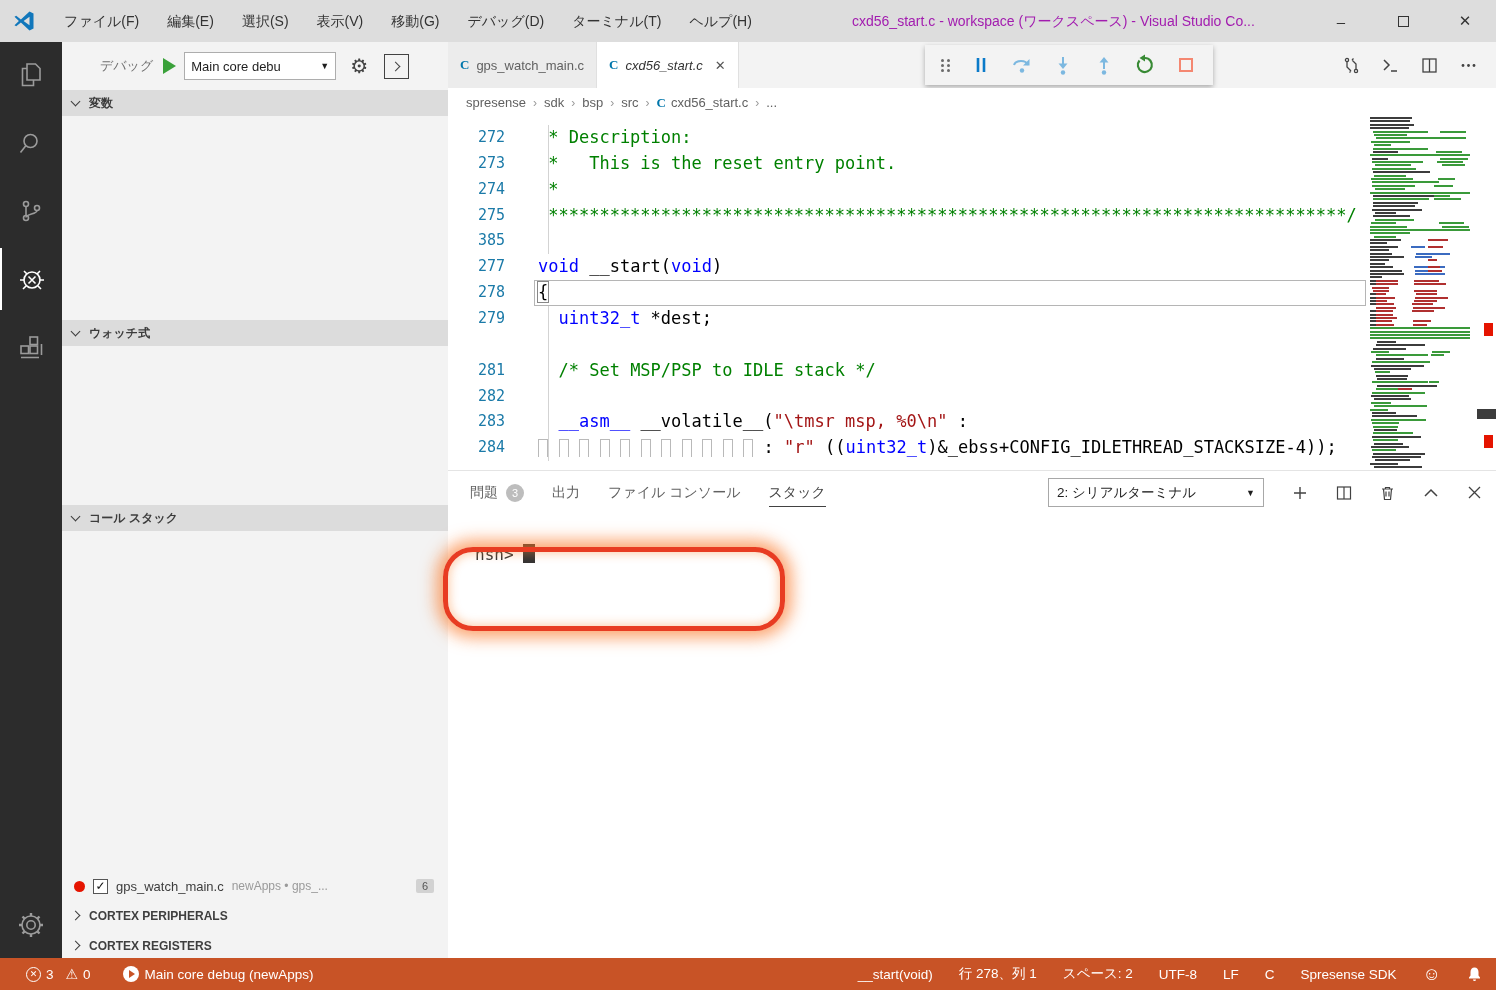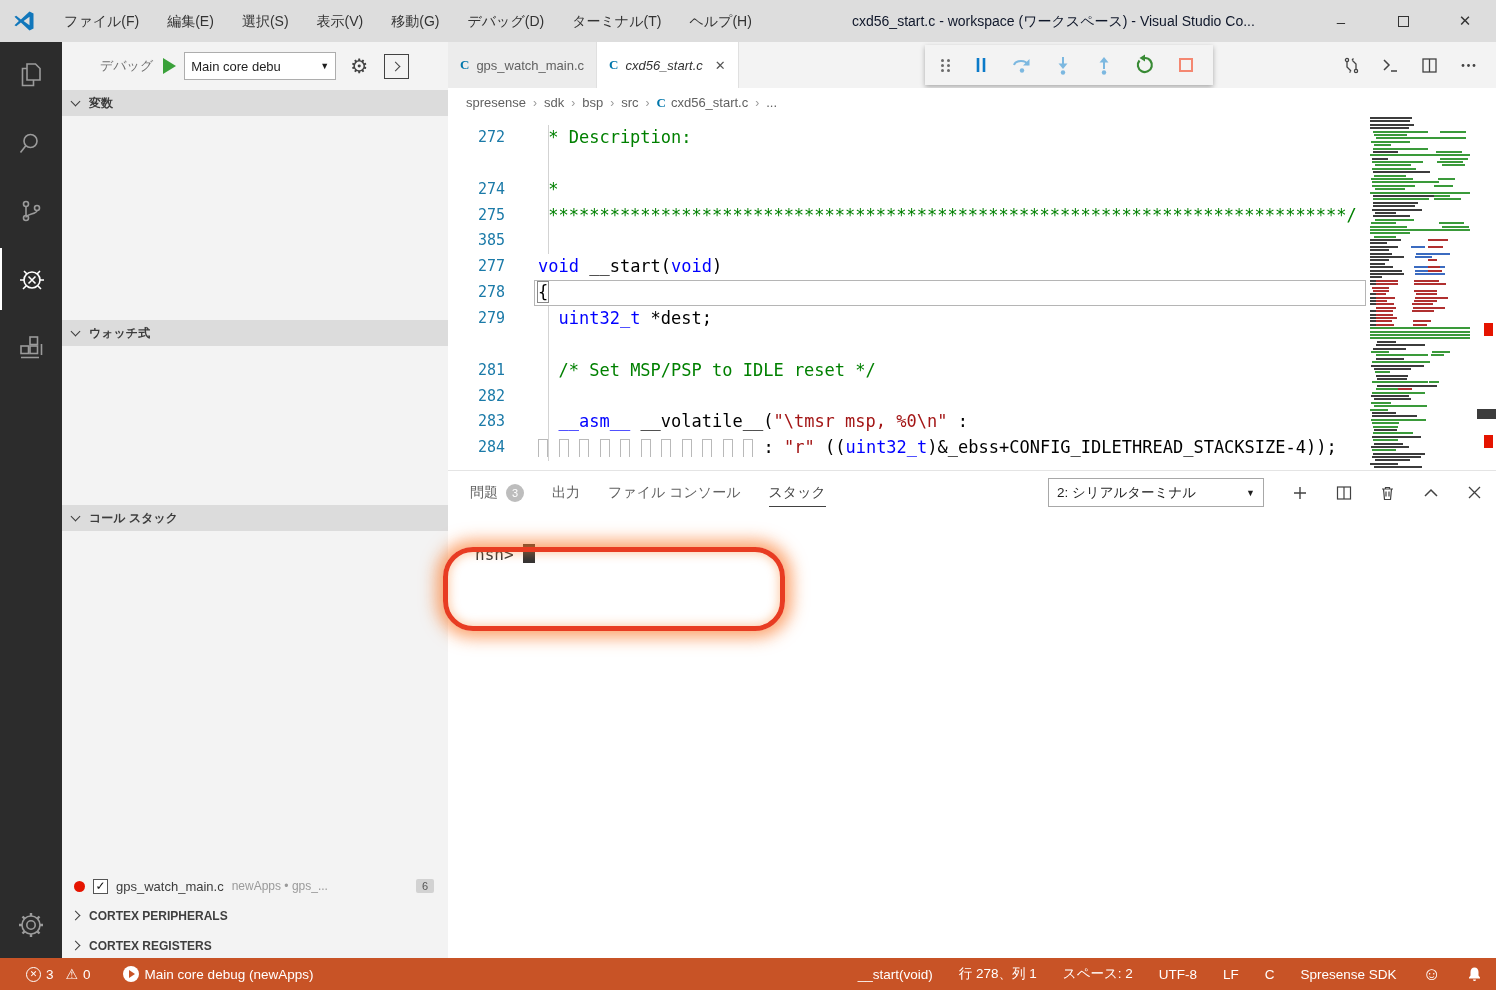--- a/index.html
+++ b/index.html
@@ -4,21 +4,21 @@
 <style>
   * { margin:0; padding:0; box-sizing:border-box; }
   html,body { width:1496px; height:990px; overflow:hidden; font-family:"Liberation Sans",sans-serif; }
   body { position:relative; background:#fff; }
 
   
   .titlebar { position:absolute; left:0; top:0; width:1496px; height:42px; background:#dddddd; display:flex; align-items:center; }
   .vslogo { width:24px; height:24px; margin:0 14px 0 12px; }
   .menus { display:flex; align-items:center; height:100%; }
   .menu-item { padding:0 14px; font-size:14px; color:#333; line-height:42px; }
-  .window-title { position:absolute; left:852px; top:0; line-height:42px; font-size:14px; color:#0f172a; white-space:nowrap; }
+  .window-title { position:absolute; left:852px; top:0; line-height:42px; font-size:14px; color:#a21caf; white-space:nowrap; }
   .win-controls { position:absolute; right:0; top:0; height:42px; display:flex; }
   .win-btn { width:62px; height:42px; display:flex; align-items:center; justify-content:center; font-size:15px; color:#333; }
   .maxbox { width:11px; height:11px; border:1.2px solid #333; }
 
   
   .activitybar { position:absolute; left:0; top:42px; width:62px; height:916px; background:#2c2c2c; }
   .ab-item { position:absolute; left:0; width:62px; height:62px; display:flex; align-items:center; justify-content:center; }
   .ab-item svg { width:30px; height:30px; stroke:#9b9b9b; fill:none; stroke-width:1.6; }
   .ab-item.active svg { stroke:#ffffff; }
   .ab-item.active { border-left:2px solid #fff; }
@@ -323,28 +323,29 @@
       <span>src</span>
       <span class="sep">›</span>
       <span class="cicon">C</span>
       <span>cxd56_start.c</span>
       <span class="sep">›</span>
       <span>...</span>
     </div>
   <div class="shadow-top"></div>
   <div class="code">
       <div class="code-line" style="top: 8px; width: 1048px;"><span class="lnum">272</span><span class="ltext"><span class="c-cmt"> * Description:</span></span></div>
+      <div class="code-line" style="top: 33.85px; width: 1048px;"><span class="lnum">273</span><span class="ltext"><span class="c-cmt"> *   This is the reset entry point.</span></span></div>
       <div class="code-line" style="top: 59.7px; width: 1048px;"><span class="lnum">274</span><span class="ltext"><span class="c-cmt"> *</span></span></div>
       <div class="code-line" style="top: 85.55px; width: 1048px;"><span class="lnum">275</span><span class="ltext"><span class="c-cmt"> ******************************************************************************/</span></span></div>
       <div class="code-line" style="top: 111.4px; width: 1048px;"><span class="lnum">385</span><span class="ltext"></span></div>
       <div class="code-line" style="top: 137.25px; width: 1048px;"><span class="lnum">277</span><span class="ltext"><span class="c-kw">void</span><span class="c-plain"> __start(</span><span class="c-kw">void</span><span class="c-plain">)</span></span></div>
       <div class="cursor-line-box" style="top: 163.1px;"></div>
       <div class="code-line" style="top: 163.1px; width: 1048px;"><span class="lnum">278</span><span class="ltext"><span class="c-plain bracket-box">{</span></span></div>
       <div class="code-line" style="top: 188.95px; width: 1048px;"><span class="lnum">279</span><span class="ltext"><span class="c-plain">  </span><span class="c-kw">uint32_t</span><span class="c-plain"> *dest;</span></span></div>
-      <div class="code-line" style="top: 240.65px; width: 1048px;"><span class="lnum">281</span><span class="ltext"><span class="c-plain">  </span><span class="c-cmt">/* Set MSP/PSP to IDLE reset */</span></span></div>
+      <div class="code-line" style="top: 240.65px; width: 1048px;"><span class="lnum">281</span><span class="ltext"><span class="c-plain">  </span><span class="c-cmt">/* Set MSP/PSP to IDLE stack */</span></span></div>
       <div class="code-line" style="top: 266.5px; width: 1048px;"><span class="lnum">282</span><span class="ltext"></span></div>
       <div class="code-line" style="top: 292.35px; width: 1048px;"><span class="lnum">283</span><span class="ltext"><span class="c-plain">  </span><span class="c-kw">__asm__</span><span class="c-plain"> __volatile__(</span><span class="c-str">"\tmsr msp, %0\n"</span><span class="c-plain"> :</span></span></div>
       <div class="code-line" style="top: 318.2px; width: 1048px;"><span class="lnum">284</span><span class="ltext"><span class="tabbox"></span><span class="tabbox"></span><span class="tabbox"></span><span class="tabbox"></span><span class="tabbox"></span><span class="tabbox"></span><span class="tabbox"></span><span class="tabbox"></span><span class="tabbox"></span><span class="tabbox"></span><span class="tabbox"></span><span class="c-plain">: </span><span class="c-str">"r"</span><span class="c-plain"> ((</span><span class="c-kw">uint32_t</span><span class="c-plain">)&amp;_ebss+CONFIG_IDLETHREAD_STACKSIZE-4));</span></span></div>
       <div class="indent-guide" style="left: 100px; top: 8px; height: 129.25px;"></div>
       <div class="indent-guide" style="left: 100px; top: 188.95px; height: 155.1px;"></div>
     </div>
   <div class="minimap">
       <div class="mm-row">
         <span class="mm-seg" style="left: 2px; width: 42.1471px; background: rgb(60, 60, 60);"></span>
       </div>

